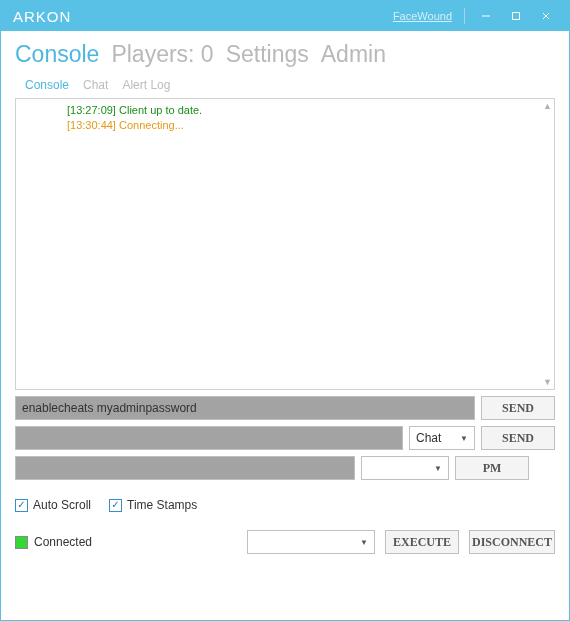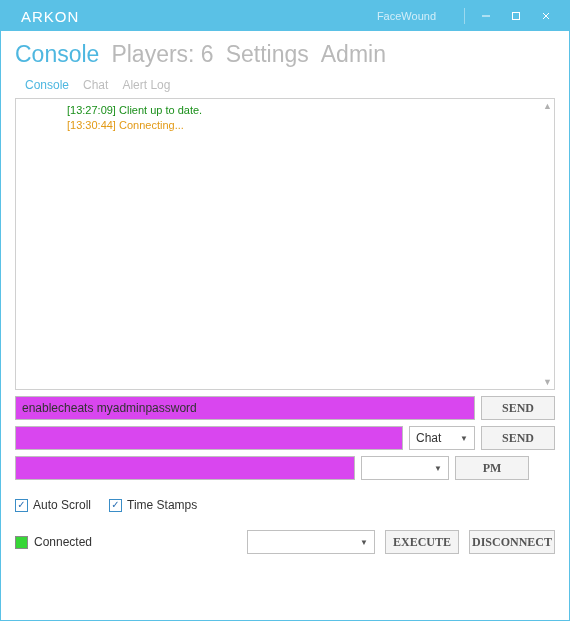--- a/index.html
+++ b/index.html
@@ -9,33 +9,34 @@
       width: 570px;
       height: 621px;
       overflow: hidden;
       border: 1px solid #5ac1e6;
     }
     .titlebar {
       background: #5ac1e6;
       height: 30px;
       display: flex;
       align-items: center;
-      padding: 0 8px 0 20px;
+      padding: 0 8px 0 12px;
       color: #ffffff;
     }
     .titlebar .title {
       font-size: 15px;
       font-weight: 400;
       letter-spacing: 1px;
     }
     .titlebar .spacer { flex: 1; }
     .titlebar .user {
       font-size: 11px;
       color: #d2eef9;
-      margin-right: 22px;
+      margin-right: 6px;
+      text-decoration: underline;
     }
     .titlebar .sep {
       width: 1px; height: 16px; background: #9bd9ef; margin: 0 6px;
     }
     .win-btn {
       width: 30px;
       height: 30px;
       display: flex;
       align-items: center;
       justify-content: center;
@@ -91,21 +92,21 @@
       display: flex;
       gap: 6px;
       margin-top: 6px;
     }
     .txt {
       border: 1px solid #bfbfbf;
       height: 24px;
       padding: 4px 6px;
       font-size: 12px;
       font-family: inherit;
-      background: #d946ef;
+      background: #a3a3a3;
       color: #333;
       outline: none;
     }
     .txt.flex { flex: 1; }
     .btn {
       border: 1px solid #c0c0c0;
       background: #f4f4f4;
       height: 24px;
       font-size: 12px;
       font-weight: 600;
@@ -189,21 +190,21 @@
   <span class="win-btn">
     <svg width="10" height="10" viewBox="0 0 10 10">
         <line x1="2" y1="2" x2="8" y2="8" stroke="#fff" stroke-width="1"></line>
         <line x1="8" y1="2" x2="2" y2="8" stroke="#fff" stroke-width="1"></line>
       </svg>
   </span>
 </div>
 
 <div class="main-tabs">
   <span class="tab active">Console</span>
-  <span class="tab">Players: 6</span>
+  <span class="tab">Players: 0</span>
   <span class="tab">Settings</span>
   <span class="tab">Admin</span>
 </div>
 
 <div class="sub-tabs">
   <span class="stab active">Console</span>
   <span class="stab">Chat</span>
   <span class="stab">Alert Log</span>
 </div>
 

